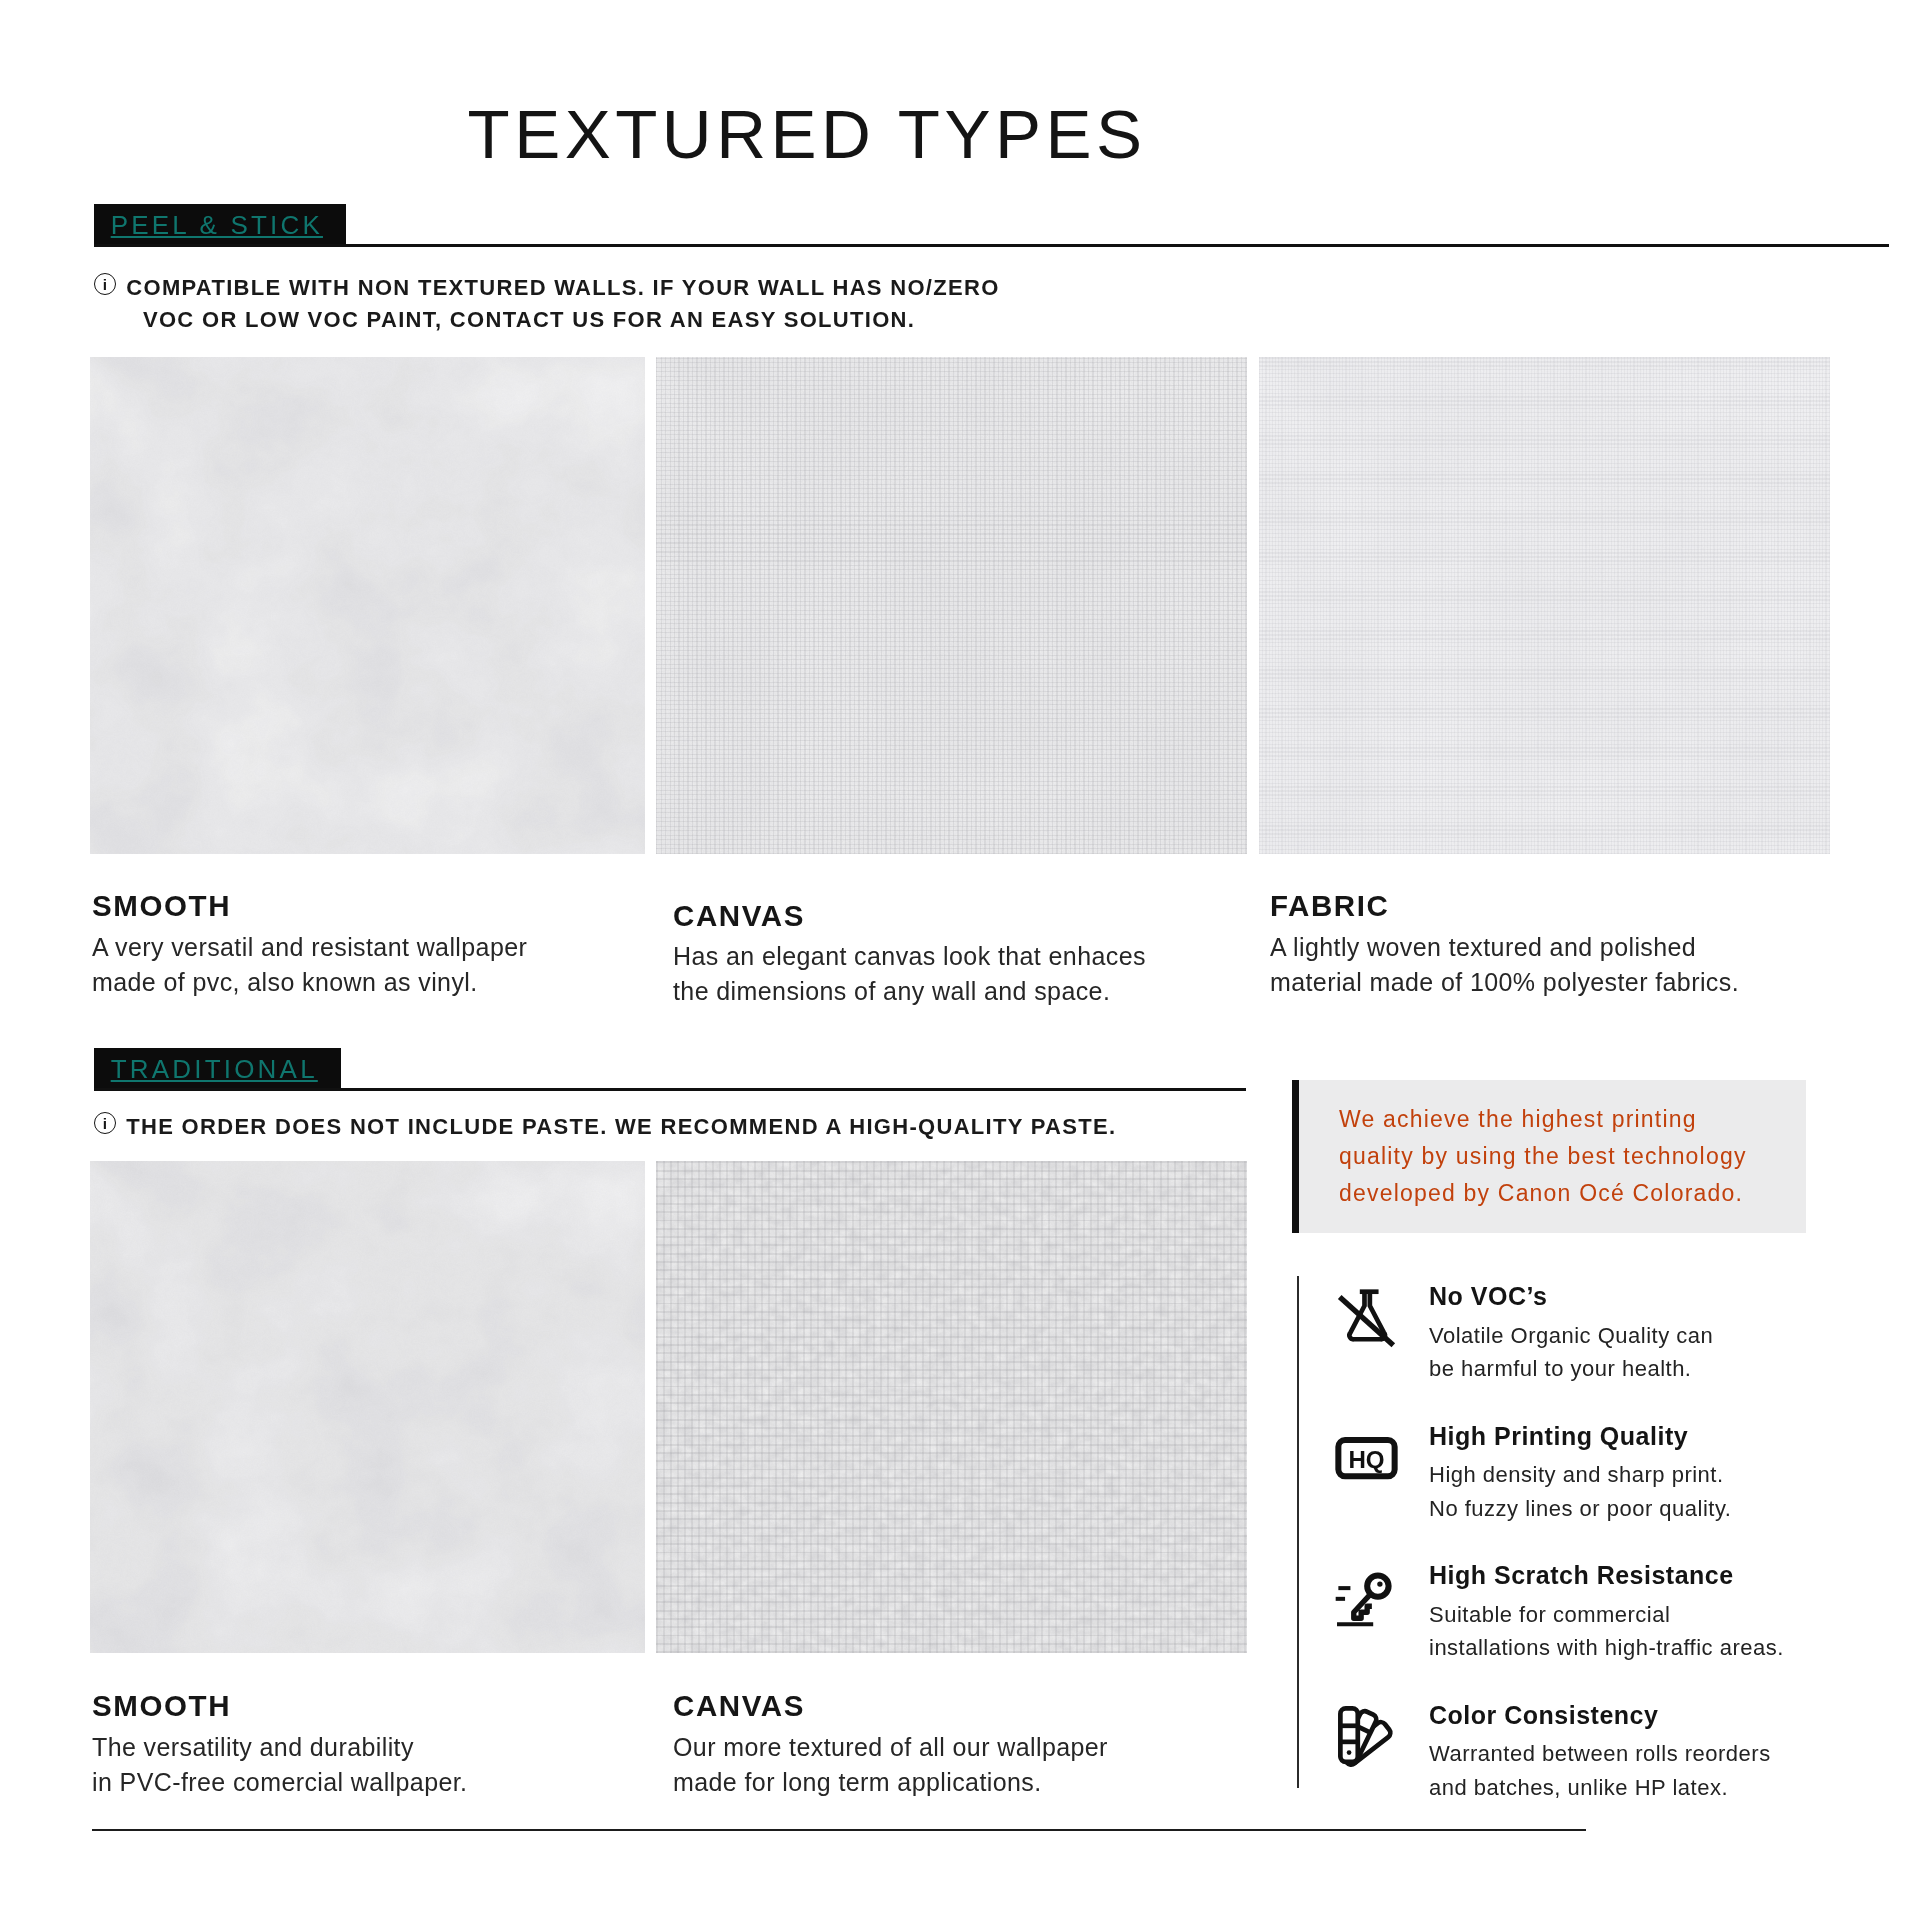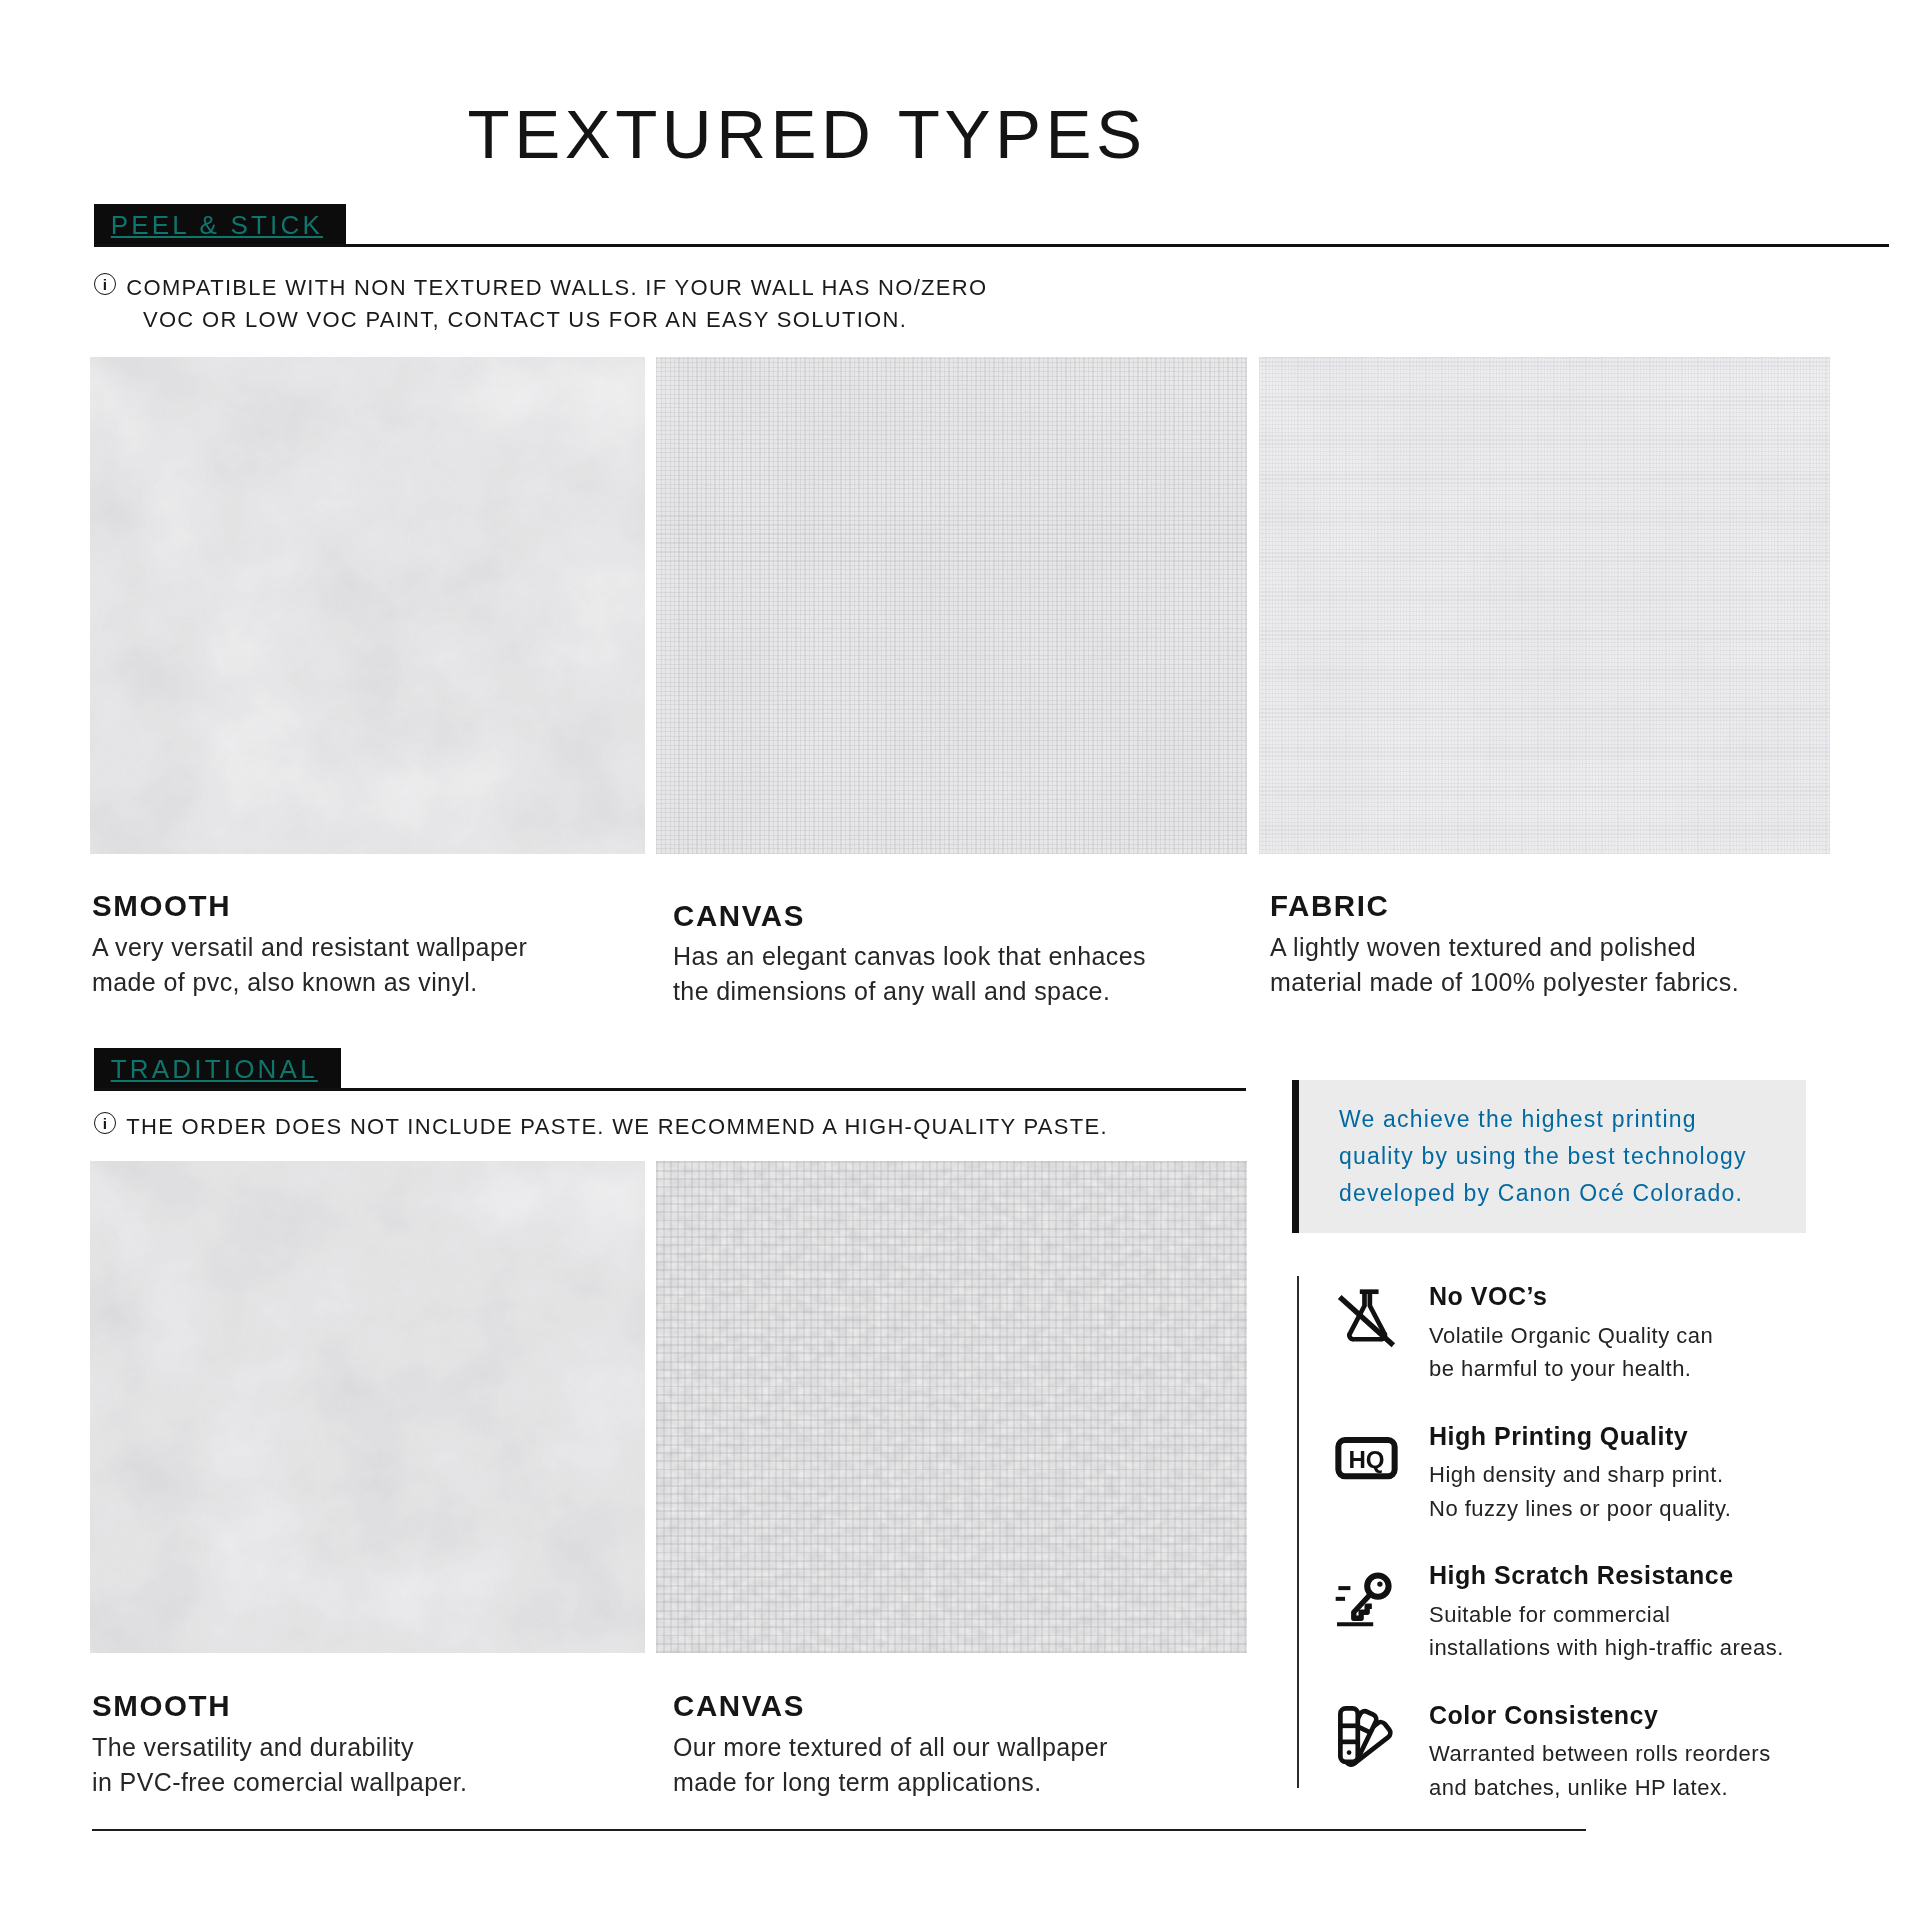--- a/index.html
+++ b/index.html
@@ -34,21 +34,21 @@
   
   .note { position:absolute; display:flex; align-items:flex-start; }
   #note-ps { left:94px; top:272px; }
   #note-tr { left:94px; top:1111px; }
   .info-icon {
     width:22px; height:22px; border:1.9px solid #141414; border-radius:50%;
     display:inline-flex; align-items:center; justify-content:center;
     font-size:15.4px; font-weight:600; flex:none; margin:1.3px 10.3px 0 0;
     font-style:normal; line-height:1;
   }
-  .note-lines { font-size:22px; font-weight:400; letter-spacing:1.3px; line-height:1.45; color:#1a1a1a; }
+  .note-lines { font-size:22px; font-weight:700; letter-spacing:1.3px; line-height:1.45; color:#1a1a1a; }
   .note-lines .l2 { padding-left:16.7px; }
 
   
   .swatch { position:absolute; overflow:hidden; }
   .swatch svg.tex { position:absolute; inset:0; width:100%; height:100%; display:block; }
   #sw-ps-1 { left:90px; top:357px;  width:555px; height:497px; background:#f2f2f3; }
   #sw-ps-2 { left:656px; top:357px; width:591px; height:497px; background:#f0f0f1;
              background-image:
                repeating-linear-gradient(0deg,  rgba(150,150,156,0.18) 0 1.3px, rgba(255,255,255,0) 1.3px 4.5px),
                repeating-linear-gradient(90deg, rgba(150,150,156,0.18) 0 1.3px, rgba(255,255,255,0) 1.3px 4.5px); }
@@ -77,21 +77,21 @@
   #desc-tr-1 { left:92px;  top:1730px; }
   #desc-tr-2 { left:673px; top:1730px; }
 
   
   #accent-bar { position:absolute; left:1292px; top:1080px; width:7.7px; height:153px; background:#101010; }
   #gray-box {
     position:absolute; left:1299px; top:1080px; width:507px; height:153px;
     background:#ebebec; display:flex; align-items:center; padding-left:40px;
   }
   #gray-box p { font-size:23px; font-weight:400; letter-spacing:1.2px; line-height:1.62;
-                color:#0369a1; white-space:pre-line; }
+                color:#c2410c; white-space:pre-line; }
   #feat-vline { position:absolute; left:1297px; top:1276px; width:1.9px; height:512px; background:#2b2b2b; }
   #features { position:absolute; left:1330px; top:1282px; width:578px; }
   .feature { display:flex; align-items:flex-start; margin-bottom:36px; }
   .feature .ficon { width:72px; flex:none; display:flex; justify-content:center; padding-top:2.6px; }
   .feature .ficon svg { width:67px; height:67px; }
   .feature .ftext { margin-left:27px; }
   .ftitle { font-size:25px; font-weight:700; letter-spacing:0.5px; color:#141414; margin-bottom:7.7px; }
   .fdesc  { font-size:22px; font-weight:300; letter-spacing:0.5px; line-height:1.52;
             color:#232323; white-space:pre-line; }
 

